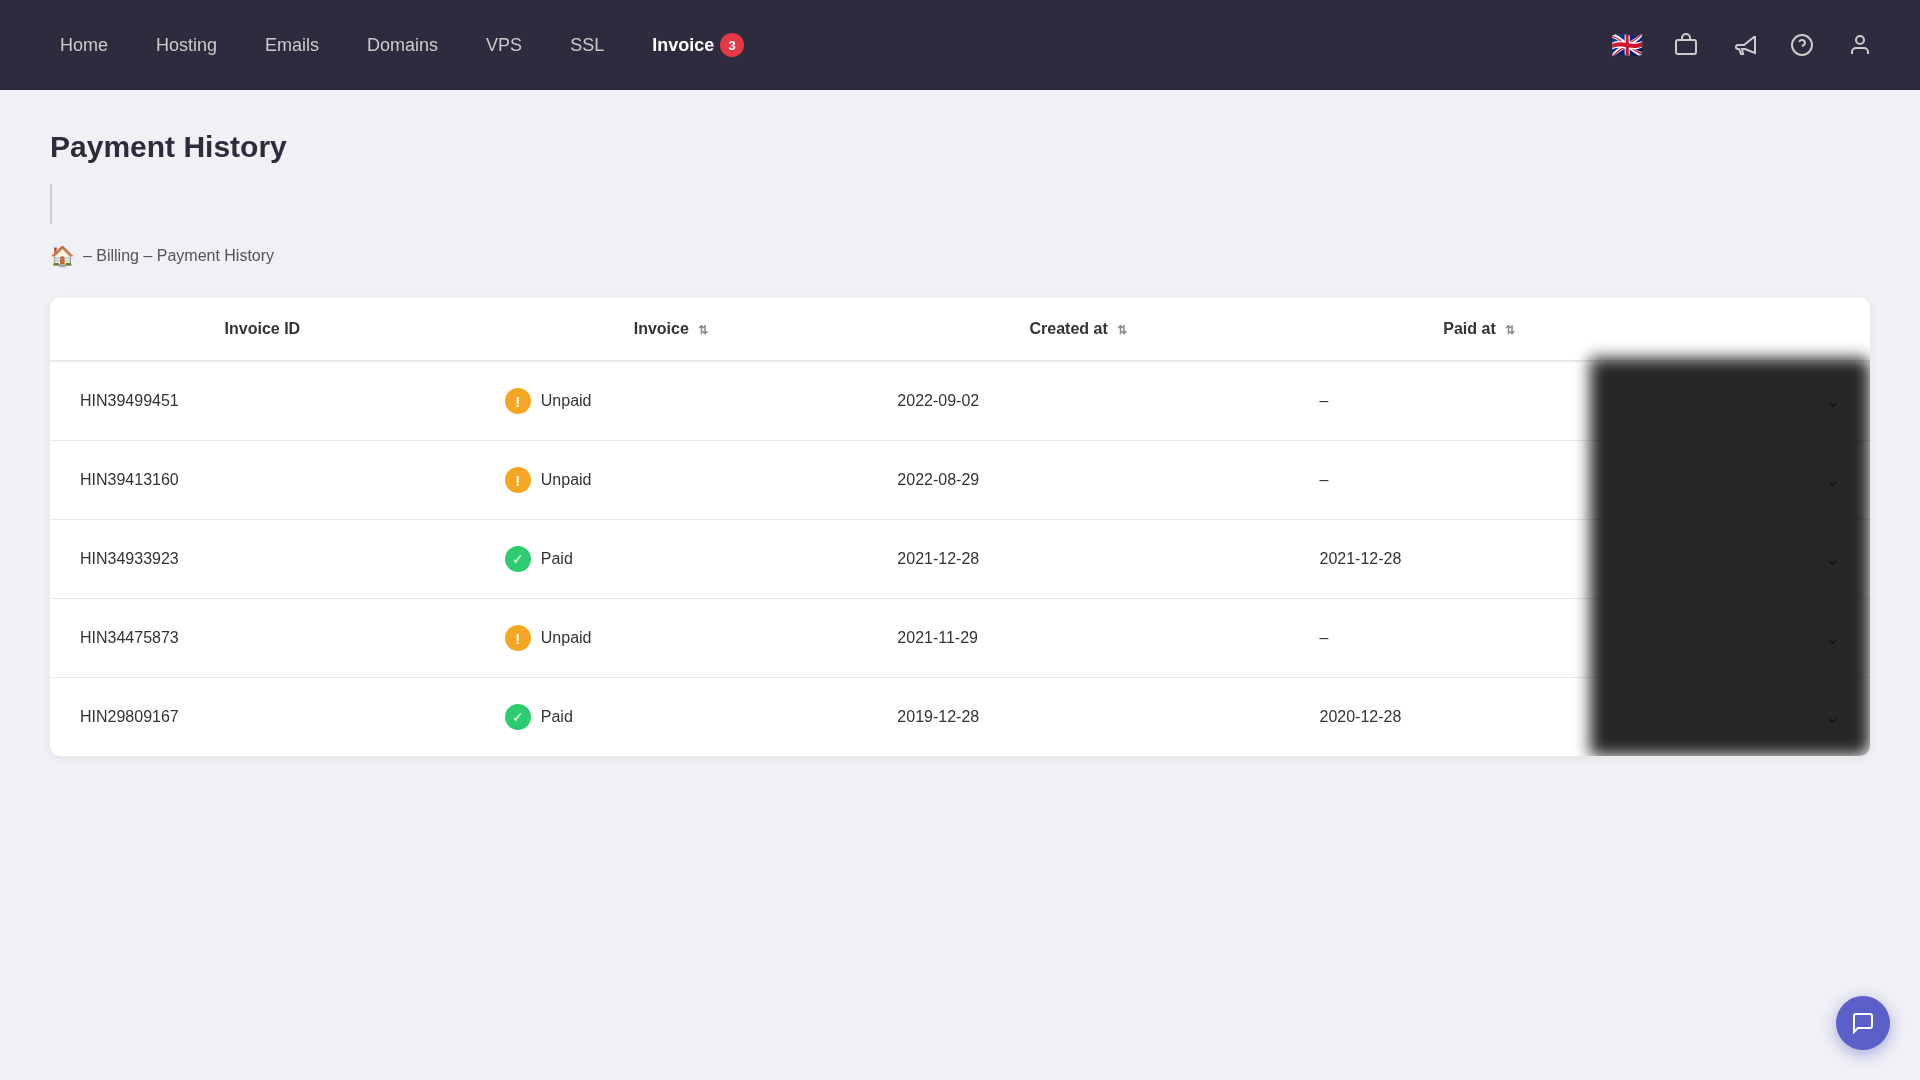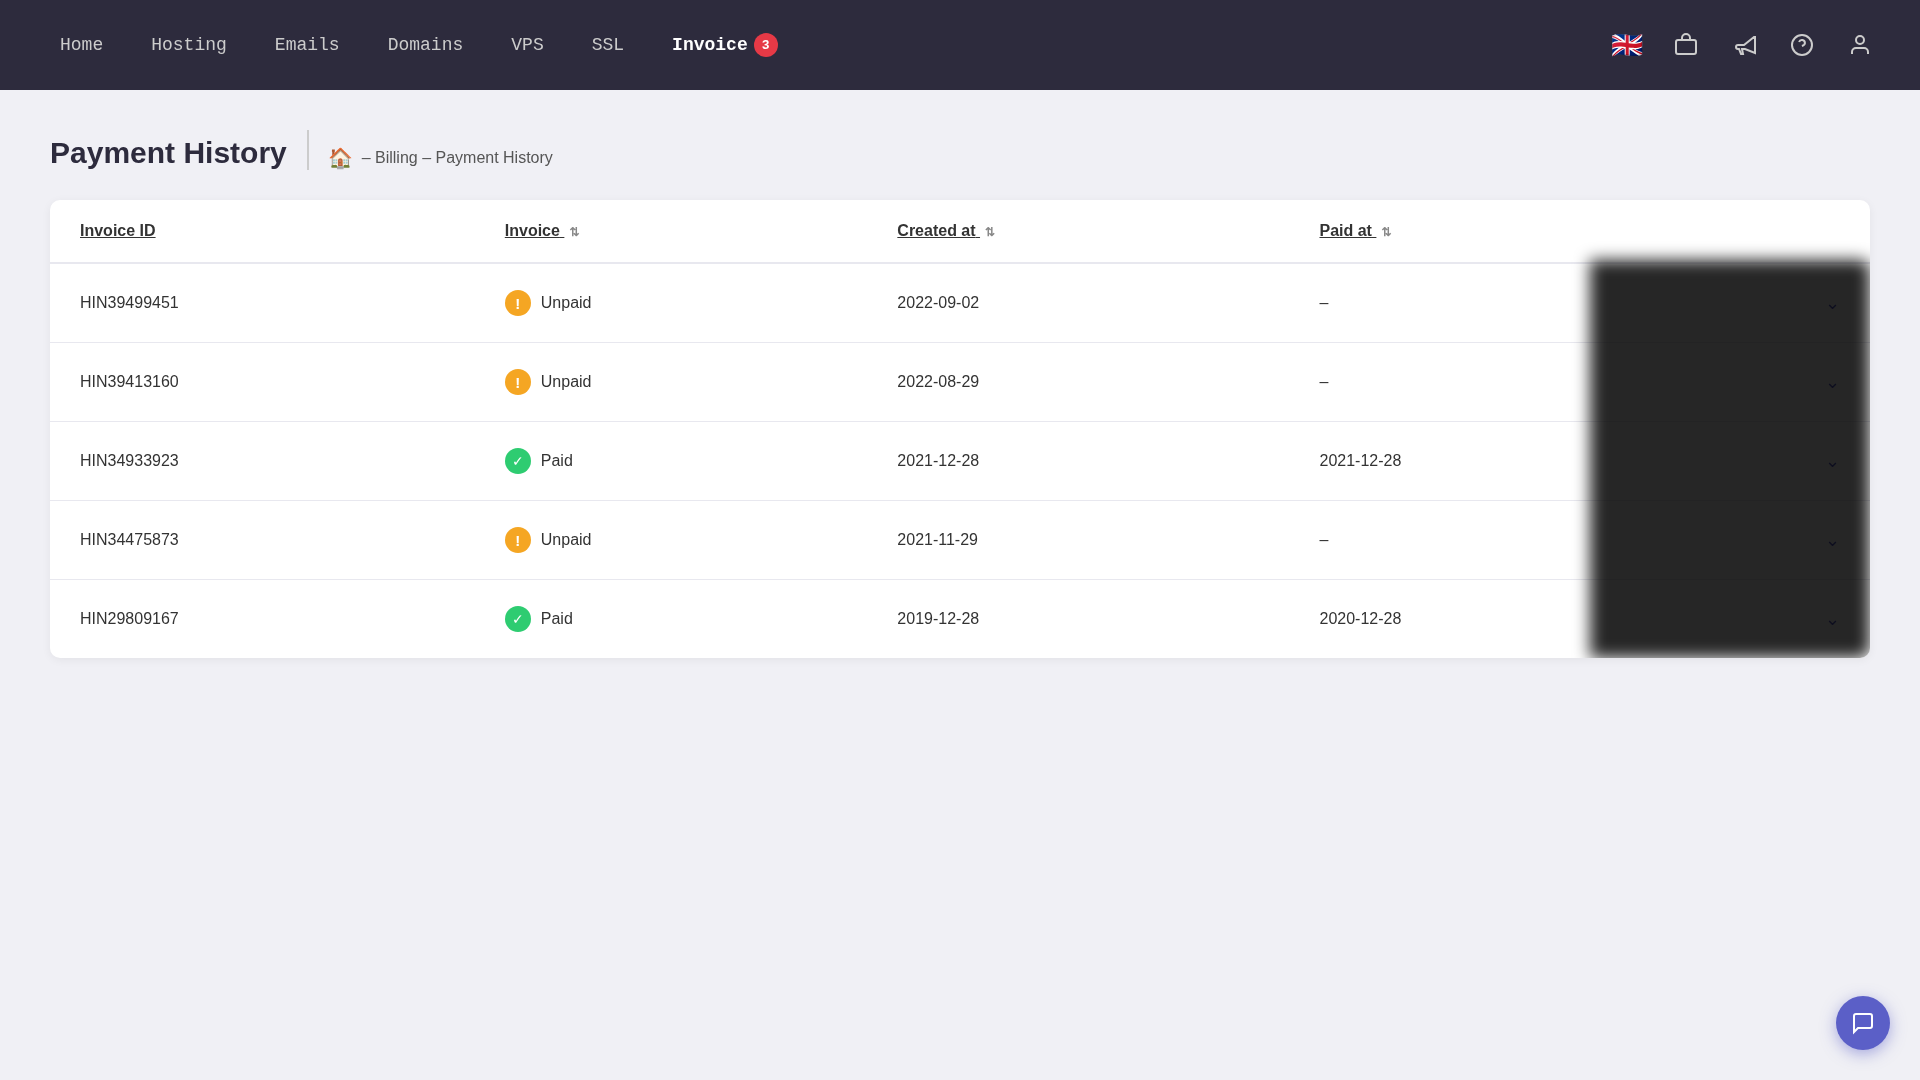--- a/index.html
+++ b/index.html
@@ -17,21 +17,21 @@
     .nav-links { display: flex; align-items: center; gap: 8px; }
     .nav-link {
       color: #ccc;
       font-size: 18px;
       padding: 8px 20px;
       border-radius: 6px;
       cursor: pointer;
       text-decoration: none;
       background: none;
       border: none;
-      font-family: Liberation Mono, monospace;
+      font-family: Liberation Sans, sans-serif;
     }
     .nav-link.active { color: #fff; font-weight: 600; }
     .billing-badge {
       display: inline-flex;
       align-items: center;
       gap: 6px;
     }
     .badge {
       background: #e63946;
       color: #fff;
@@ -57,23 +57,24 @@
       border-radius: 6px;
     }
     .flag-icon { font-size: 26px; }
 
     
     .content { padding: 40px 50px; }
 
     
     .page-header {
       display: flex;
-      align-items: flex-end;
+      align-items: flex-start;
       gap: 20px;
       margin-bottom: 30px;
+      flex-direction: column;
     }
     .page-title {
       font-size: 30px;
       font-weight: 700;
       color: #2d2b3d;
     }
     .divider-line {
       width: 2px;
       height: 40px;
       background: #ccc;
@@ -99,25 +100,24 @@
     }
     table {
       width: 100%;
       border-collapse: collapse;
     }
     thead tr {
       border-bottom: 2px solid #e8e8ef;
     }
     thead th {
       padding: 22px 30px;
-      text-align: left;
+      text-align: center;
       font-size: 16px;
       font-weight: 600;
       color: #333;
-      text-decoration: underline;
     }
     .sort-icon {
       display: inline-block;
       margin-left: 5px;
       font-size: 12px;
       color: #888;
     }
     tbody tr {
       border-bottom: 1px solid #e8e8ef;
     }

